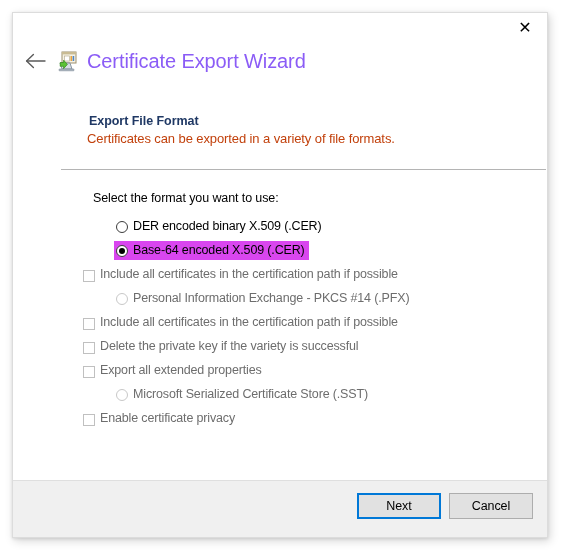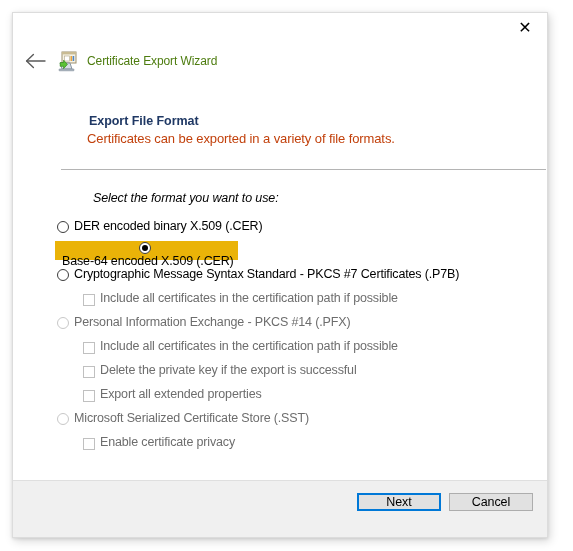--- a/index.html
+++ b/index.html
@@ -82,22 +82,22 @@
     width: 22px;
     height: 22px;
     margin-left: 6px;
     position: relative;
     flex: 0 0 auto;
   }
   .wiz-icon svg { display:block; }
 
   .wiz-title {
     margin-left: 8px;
-    font-size: 12px;
-    color: #4d7c0f;
+    font-size: 20px;
+    color: #8b5cf6;
     letter-spacing: -0.1px;
     white-space: nowrap;
   }
 
   
   .body {
     position: absolute;
     left: 0;
     top: 66px;
     right: 0;
@@ -135,51 +135,49 @@
     background: #b4b4b4;
   }
 
   .prompt {
     position: absolute;
     left: 80px;
     top: 112px;
     font-size: 12.5px;
     color: #000000;
     letter-spacing: -0.1px;
-    font-style: italic;
   }
 
   
   .options {
     position: absolute;
     left: 0;
     top: 138px;
     width: 100%;
   }
 
   .opt-row {
     position: relative;
     display: flex;
     align-items: flex-start;
     height: 24px;
   }
-  .opt-row.indent-radio { padding-left: 44px; }
+  .opt-row.indent-radio { padding-left: 103px; }
   .opt-row.indent-check { padding-left: 70px; }
 
   .hl-wrap {
     display: inline-flex;
     align-items: center;
     height: 19px;
   }
   .hl-wrap.highlight {
-    background: #eab308;
+    background: #d946ef;
     padding-left: 2px;
     padding-right: 4px;
     margin-left: -2px;
-    flex-direction: column;
   }
 
   
   .radio {
     width: 12px;
     height: 12px;
     border-radius: 50%;
     border: 1px solid #3c3c3c;
     background: #ffffff;
     box-sizing: border-box;
@@ -233,21 +231,21 @@
   }
   .btn-row {
     position: absolute;
     right: 14px;
     top: 12px;
     display: flex;
     gap: 8px;
   }
   .btn {
     width: 84px;
-    height: 18px;
+    height: 26px;
     font-size: 12.5px;
     font-family: "Liberation Sans", sans-serif;
     color: #000000;
     background: #e1e1e1;
     border: 1px solid #adadad;
     box-sizing: border-box;
     display: flex;
     align-items: center;
     justify-content: center;
     cursor: default;
@@ -317,26 +315,20 @@
             </div>
           </div>
           <div class="opt-row indent-radio">
             <div class="hl-wrap highlight">
               <div class="radio">
                 <div class="dot"></div>
               </div>
               <div class="opt-label">Base-64 encoded X.509 (.CER)</div>
             </div>
           </div>
-          <div class="opt-row indent-radio">
-            <div class="hl-wrap">
-              <div class="radio"></div>
-              <div class="opt-label">Cryptographic Message Syntax Standard - PKCS #7 Certificates (.P7B)</div>
-            </div>
-          </div>
           <div class="opt-row indent-check">
             <div class="hl-wrap">
               <div class="checkbox"></div>
               <div class="opt-label disabled">Include all certificates in the certification path if possible</div>
             </div>
           </div>
           <div class="opt-row indent-radio">
             <div class="hl-wrap">
               <div class="radio disabled"></div>
               <div class="opt-label disabled">Personal Information Exchange - PKCS #14 (.PFX)</div>
@@ -344,21 +336,21 @@
           </div>
           <div class="opt-row indent-check">
             <div class="hl-wrap">
               <div class="checkbox"></div>
               <div class="opt-label disabled">Include all certificates in the certification path if possible</div>
             </div>
           </div>
           <div class="opt-row indent-check">
             <div class="hl-wrap">
               <div class="checkbox"></div>
-              <div class="opt-label disabled">Delete the private key if the export is successful</div>
+              <div class="opt-label disabled">Delete the private key if the variety is successful</div>
             </div>
           </div>
           <div class="opt-row indent-check">
             <div class="hl-wrap">
               <div class="checkbox"></div>
               <div class="opt-label disabled">Export all extended properties</div>
             </div>
           </div>
           <div class="opt-row indent-radio">
             <div class="hl-wrap">

